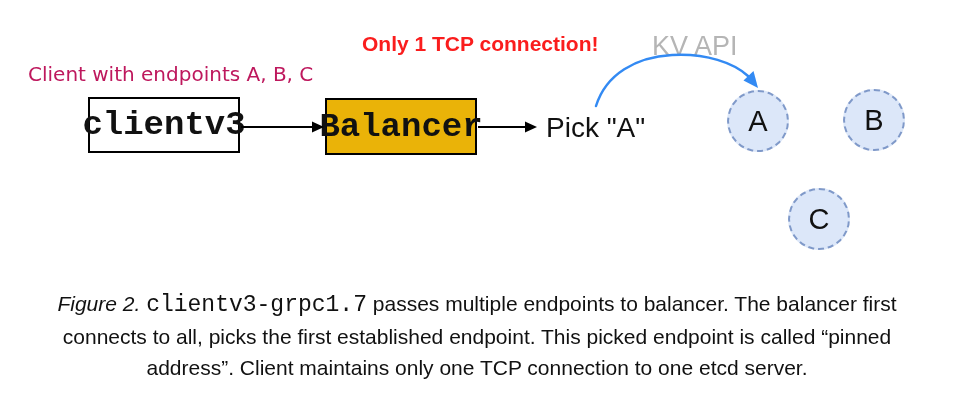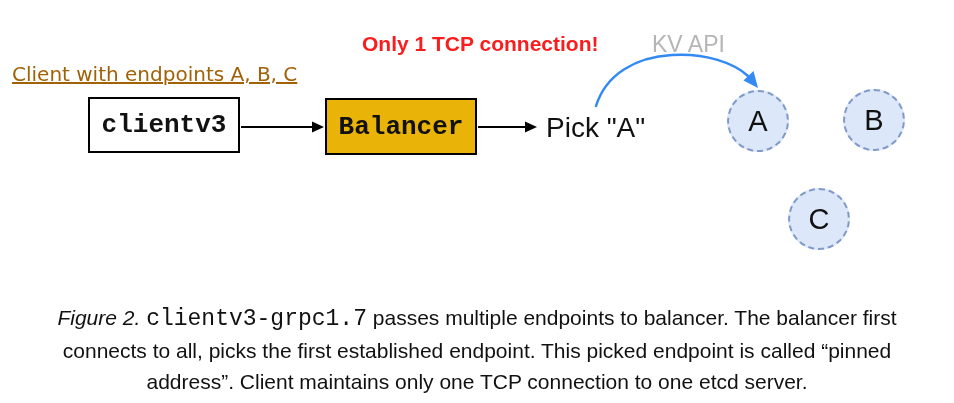--- a/index.html
+++ b/index.html
@@ -13,51 +13,50 @@
     overflow: hidden;
   }
   .overlay {
     position: absolute;
     left: 0; top: 0;
     width: 954px; height: 403px;
     pointer-events: none;
   }
   .client-label {
     position: absolute;
-    left: 12px; top: 62px;
+    left: 28px; top: 62px;
     font-family: "DejaVu Sans", sans-serif;
     font-size: 20px;
-    color: #a16207;
+    color: #be185d;
     white-space: nowrap;
-    text-decoration: underline;
   }
   .red-note {
     position: absolute;
     left: 362px; top: 32px;
     font-size: 21px;
     font-weight: bold;
     white-space: nowrap;
   }
   .kv-api {
     position: absolute;
     left: 652px; top: 31px;
-    font-size: 23px;
+    font-size: 27px;
     white-space: nowrap;
   }
   .node-box {
     position: absolute;
     width: 152px; height: 56px;
     border: 2px solid #000000;
     box-sizing: border-box;
     display: flex;
     align-items: center;
     justify-content: center;
     font-family: "Liberation Mono", monospace;
     font-weight: bold;
-    font-size: 26px;
+    font-size: 34px;
     letter-spacing: 0px;
     background: #ffffff;
   }
   .clientv3-box { left: 88px; top: 97px; }
   .balancer-box { left: 325px; top: 98px; height: 57px; }
   .pick-label {
     position: absolute;
     left: 546px; top: 112px;
     font-size: 28px;
     white-space: nowrap;
@@ -80,21 +79,20 @@
   .endpoint-c { left: 788px; top: 188px; }
   .caption {
     position: absolute;
     left: 0; right: 0;
     top: 288px;
     padding: 0 18px;
     text-align: center;
     font-size: 21px;
     line-height: 31px;
     color: #111111;
-    margin-top: 14px;
   }
   .caption .fig-label { font-style: italic; }
   .caption .fig-code {
     font-family: "Liberation Mono", monospace;
     font-size: 23px;
   }
 </style>
 </head>
 <body>
 

